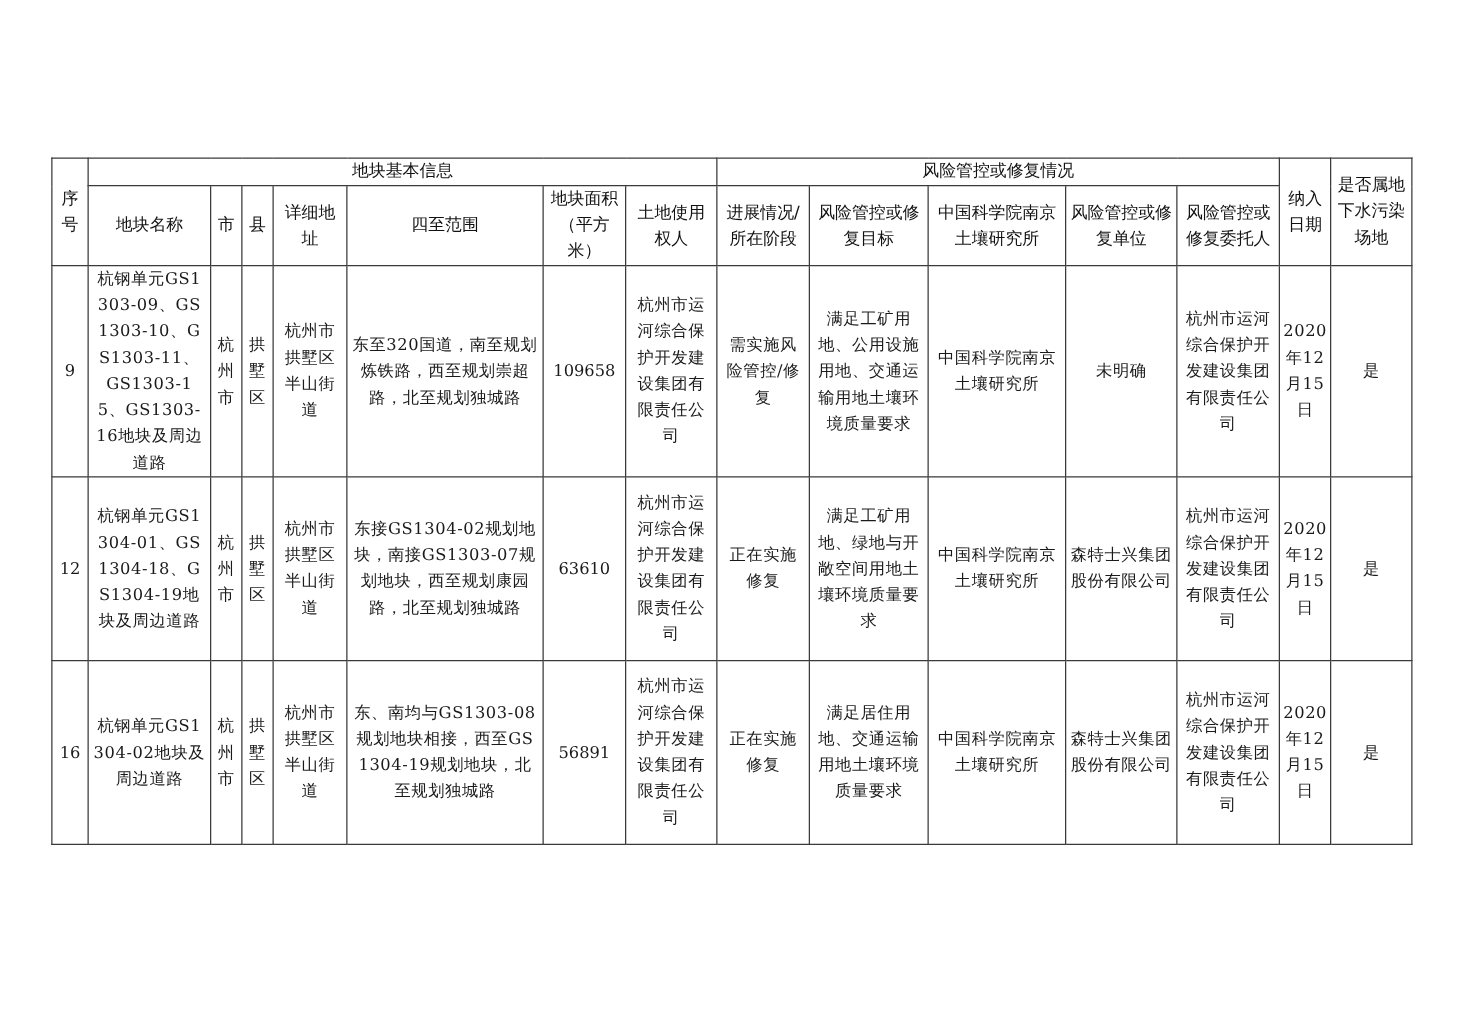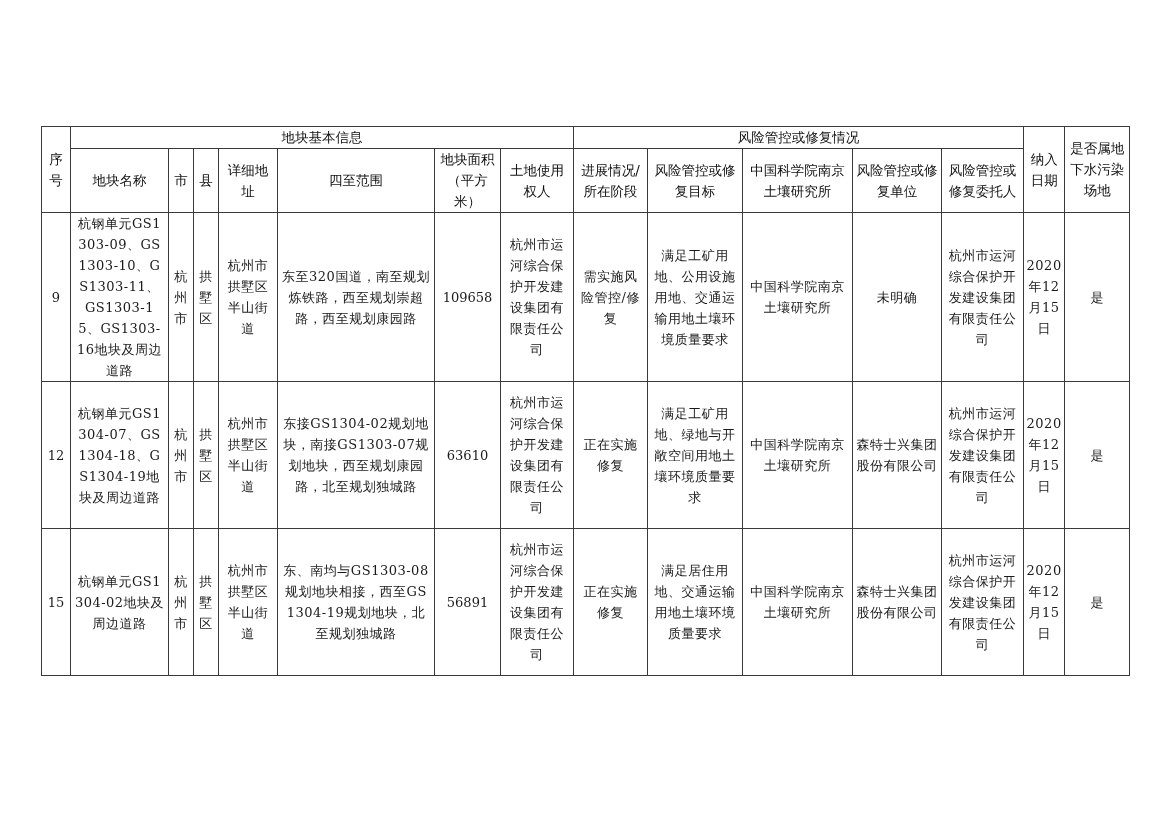--- a/index.html
+++ b/index.html
@@ -95,50 +95,50 @@
         <th class="narrow">风险管控或修复委托人</th>
       </tr>
     </thead>
     <tbody>
       <tr class="data-row row-13">
         <td class="narrow">9</td>
         <td class="cjk-cell">杭钢单元GS1303-09、GS1303-10、GS1303-11、GS1303-15、GS1303-16地块及周边道路</td>
         <td class="narrow cjk-cell">杭州市</td>
         <td class="narrow cjk-cell">拱墅区</td>
         <td class="cjk-cell">杭州市拱墅区半山街道</td>
-        <td class="cjk-cell">东至320国道，南至规划炼铁路，西至规划崇超路，西至规划康园路</td>
+        <td class="cjk-cell">东至320国道，南至规划炼铁路，西至规划崇超路，北至规划独城路</td>
         <td>109658</td>
         <td class="cjk-cell">杭州市运河综合保护开发建设集团有限责任公司</td>
         <td class="cjk-cell">需实施风险管控/修复</td>
         <td class="cjk-cell">满足工矿用地、公用设施用地、交通运输用地土壤环境质量要求</td>
         <td class="cjk-cell">中国科学院南京土壤研究所</td>
         <td class="cjk-cell">未明确</td>
         <td class="cjk-cell">杭州市运河综合保护开发建设集团有限责任公司</td>
         <td class="narrow cjk-cell">2020年12月15日</td>
         <td class="cjk-cell">是</td>
       </tr>
       <tr class="data-row row-14">
         <td class="narrow">12</td>
-        <td class="cjk-cell">杭钢单元GS1304-07、GS1304-18、GS1304-19地块及周边道路</td>
+        <td class="cjk-cell">杭钢单元GS1304-01、GS1304-18、GS1304-19地块及周边道路</td>
         <td class="narrow cjk-cell">杭州市</td>
         <td class="narrow cjk-cell">拱墅区</td>
         <td class="cjk-cell">杭州市拱墅区半山街道</td>
         <td class="cjk-cell">东接GS1304-02规划地块，南接GS1303-07规划地块，西至规划康园路，北至规划独城路</td>
         <td>63610</td>
         <td class="cjk-cell">杭州市运河综合保护开发建设集团有限责任公司</td>
         <td class="cjk-cell">正在实施修复</td>
         <td class="cjk-cell">满足工矿用地、绿地与开敞空间用地土壤环境质量要求</td>
         <td class="cjk-cell">中国科学院南京土壤研究所</td>
         <td class="cjk-cell">森特士兴集团股份有限公司</td>
         <td class="cjk-cell">杭州市运河综合保护开发建设集团有限责任公司</td>
         <td class="narrow cjk-cell">2020年12月15日</td>
         <td class="cjk-cell">是</td>
       </tr>
       <tr class="data-row row-15">
-        <td class="narrow">15</td>
+        <td class="narrow">16</td>
         <td class="cjk-cell">杭钢单元GS1304-02地块及周边道路</td>
         <td class="narrow cjk-cell">杭州市</td>
         <td class="narrow cjk-cell">拱墅区</td>
         <td class="cjk-cell">杭州市拱墅区半山街道</td>
         <td class="cjk-cell">东、南均与GS1303-08规划地块相接，西至GS1304-19规划地块，北至规划独城路</td>
         <td>56891</td>
         <td class="cjk-cell">杭州市运河综合保护开发建设集团有限责任公司</td>
         <td class="cjk-cell">正在实施修复</td>
         <td class="cjk-cell">满足居住用地、交通运输用地土壤环境质量要求</td>
         <td class="cjk-cell">中国科学院南京土壤研究所</td>

